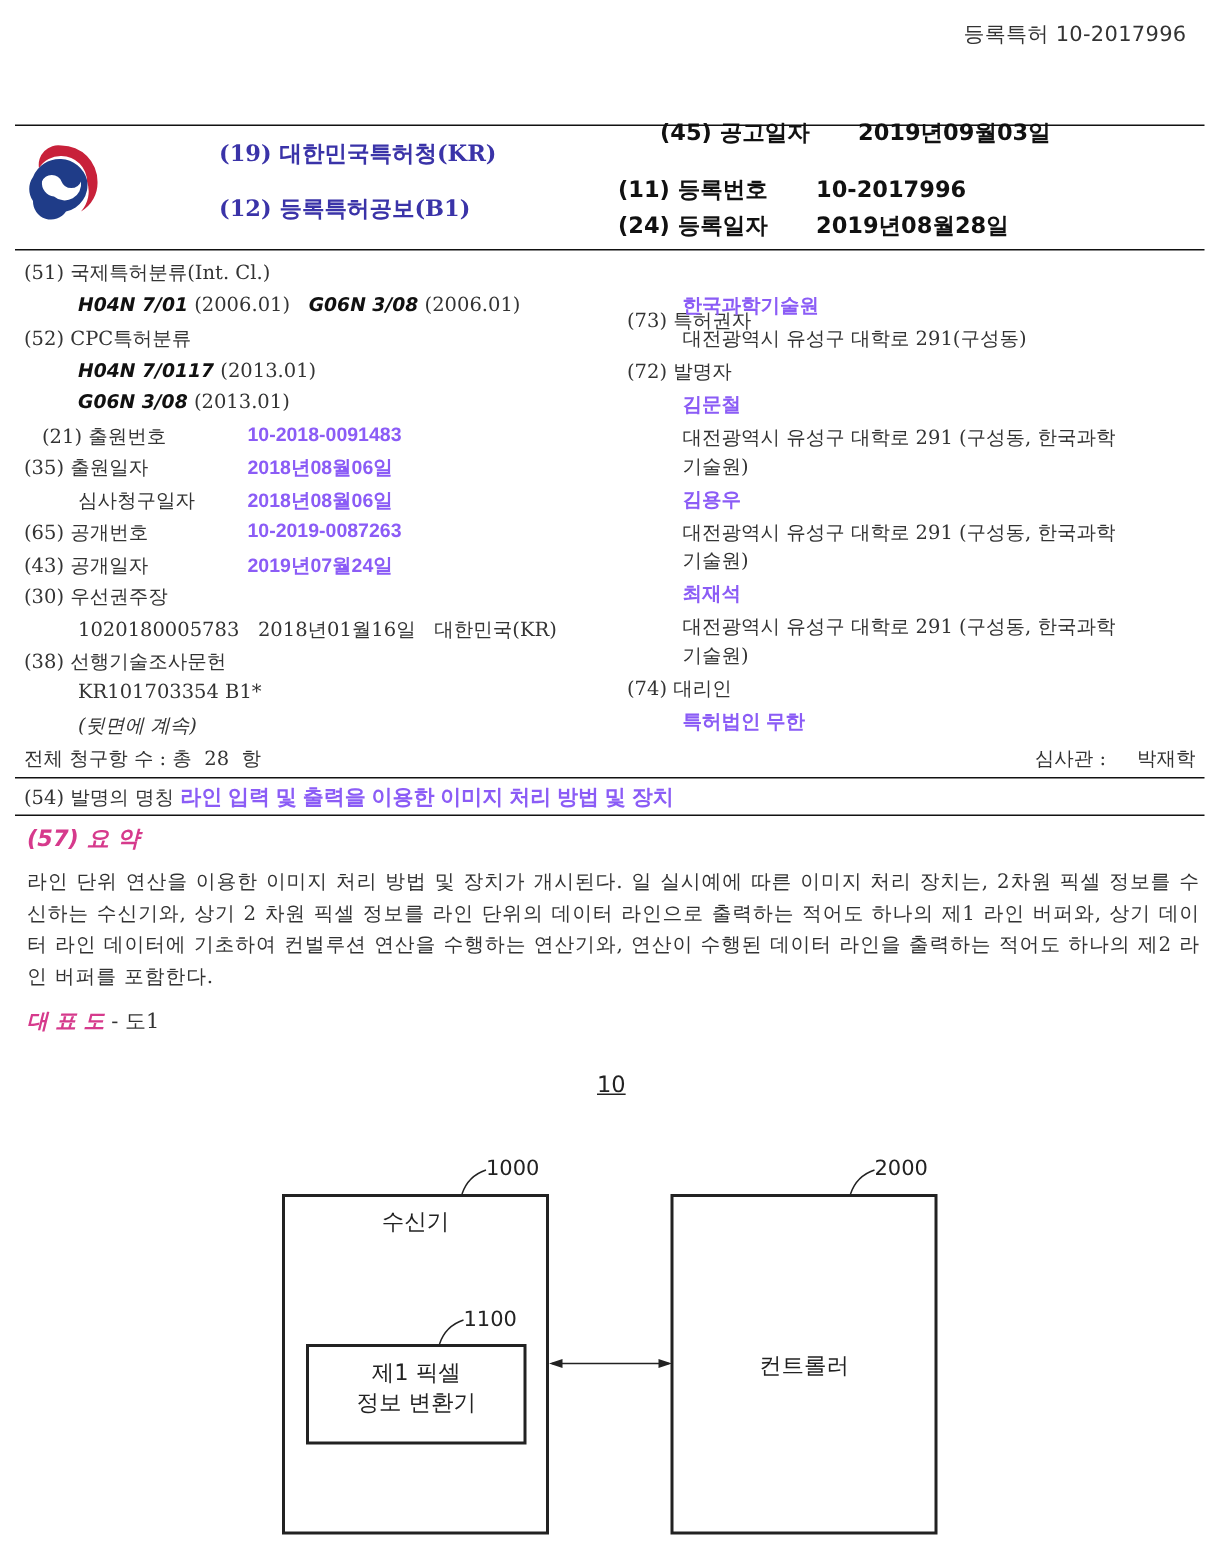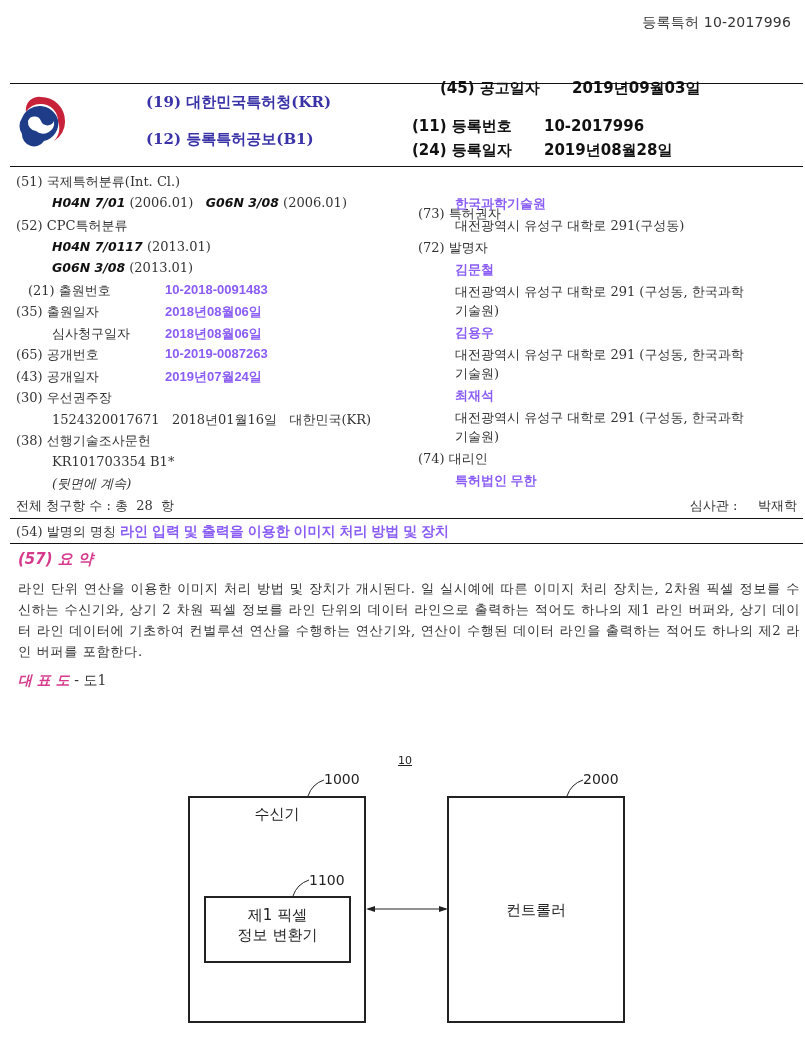--- a/index.html
+++ b/index.html
@@ -29,21 +29,21 @@
   .row { position: absolute; white-space: nowrap; text-align: center; }
   .code { font-style: italic; font-weight: bold; color: #111; font-family: "DejaVu Sans", sans-serif; font-size: 12.5px; }
   .bold { font-weight: bold; color: #8b5cf6; font-family: Liberation Sans, sans-serif; font-size: 13px; }
   .italic { font-style: italic; }
   .pink { color: #d63a8c; font-weight: bold; font-style: italic; font-family: "DejaVu Sans", sans-serif; }
   .abstract {
     position: absolute; left: 18px; top: 578px; width: 782px;
     font-size: 13.2px; line-height: 21px; color: #333; text-align: justify;
     letter-spacing: 0.6px;
   }
-  .fig-label { font-family: "DejaVu Sans", sans-serif; font-size: 11px; color: #222; text-decoration: underline; margin-top: 40px; }
+  .fig-label { font-family: "DejaVu Sans", sans-serif; font-size: 15px; color: #222; text-decoration: underline; }
   .box { position: absolute; border: 2px solid #222; box-sizing: border-box; }
   .box-text { font-family: "DejaVu Sans", sans-serif; font-size: 15px; color: #222; text-align: center; position: absolute; }
   .ref { font-family: "DejaVu Sans", sans-serif; font-size: 14px; color: #222; position: absolute; }
 </style>
 </head>
 <body>
 
 <div class="abs hdr-num">등록특허 10-2017996</div>
 
 <div class="rule" style="top:83px;"></div>
@@ -99,21 +99,21 @@
   <div class="row bold" style="left:165px;top:303px;">2018년08월06일</div>
   <div class="row" style="left:52px;top:325px;">심사청구일자</div>
   <div class="row bold" style="left:165px;top:325px;">2018년08월06일</div>
   <div class="row" style="left:16px;top:346px;">(65) 공개번호</div>
   <div class="row bold" style="left:165px;top:346px;">10-2019-0087263</div>
   <div class="row" style="left:16px;top:368px;">(43) 공개일자</div>
   <div class="row bold" style="left:165px;top:368px;">2019년07월24일</div>
 
   <div class="row" style="left:16px;top:389px;">(30) 우선권주장</div>
   <div class="row" style="left:52px;top:411px;">
-    <span>1524320017671</span>&nbsp;&nbsp;
+    <span>1020180005783</span>&nbsp;&nbsp;
     <span>2018년01월16일</span>&nbsp;&nbsp;
     <span>대한민국(KR)</span>
   </div>
   <div class="row" style="left:16px;top:432px;">(38) 선행기술조사문헌</div>
   <div class="row" style="left:52px;top:454px;">KR101703354 B1*</div>
   <div class="row italic" style="left:52px;top:475px;">(뒷면에 계속)</div>
   <div class="row" style="left:16px;top:497px;white-space:pre;">전체 청구항 수 : 총  28  항</div>
 </div>
 
 <div class="meta">

